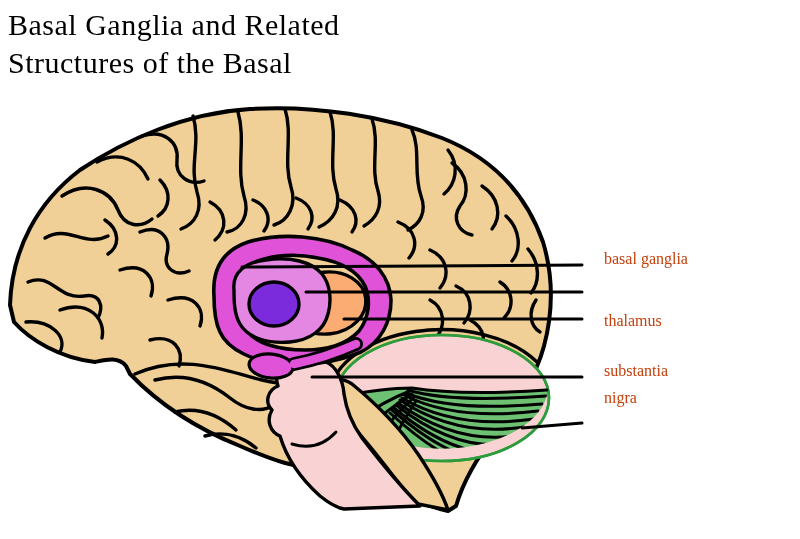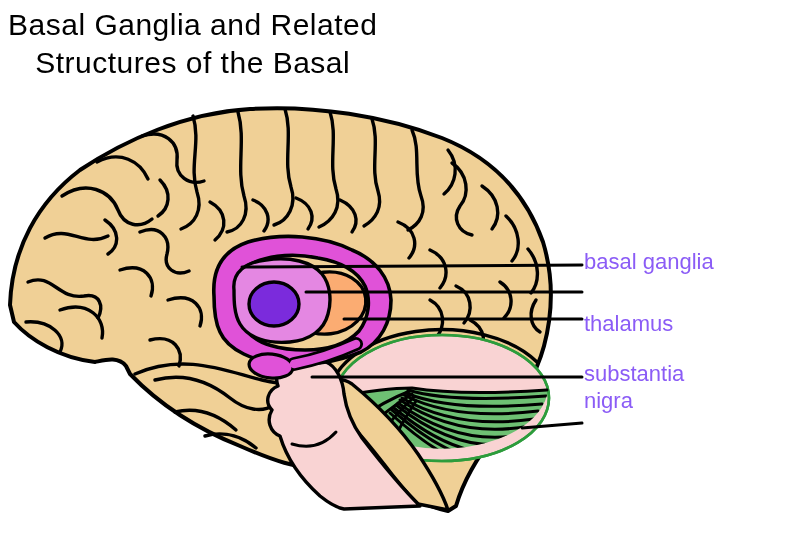--- a/index.html
+++ b/index.html
@@ -1,28 +1,27 @@
 <!DOCTYPE html>
 <html><head>
 <meta charset="utf-8">
 <style>
   html,body{margin:0;padding:0;background:#fff;}
   .stage{
     position:relative;width:800px;height:539px;background:#fff;overflow:hidden;
-    font-family:Liberation Sans, sans-serif;
-    text-align:center;
+    font-family:Liberation Serif, serif;
   }
   .stage svg{position:absolute;left:0;top:0;}
   .title{
     position:absolute;left:8px;top:6px;
     font-size:30px;line-height:1.27;color:#000;letter-spacing:.5px;
   }
   .anno{
-    position:absolute;left:584px;
-    font-size:22px;line-height:1.1;color:#8b5cf6;white-space:nowrap;
+    position:absolute;left:604px;
+    font-size:16px;line-height:1.1;color:#c2410c;white-space:nowrap;
   }
   .a-basal{top:250px;}
   .a-globus{top:277px;}
   .a-thalamus{top:304px;margin-top:8px;}
   .a-subst1{top:362px;}
   .a-subst2{top:389px;}
   .a-cereb{top:417px;}
 </style>
 </head>
 <body>

